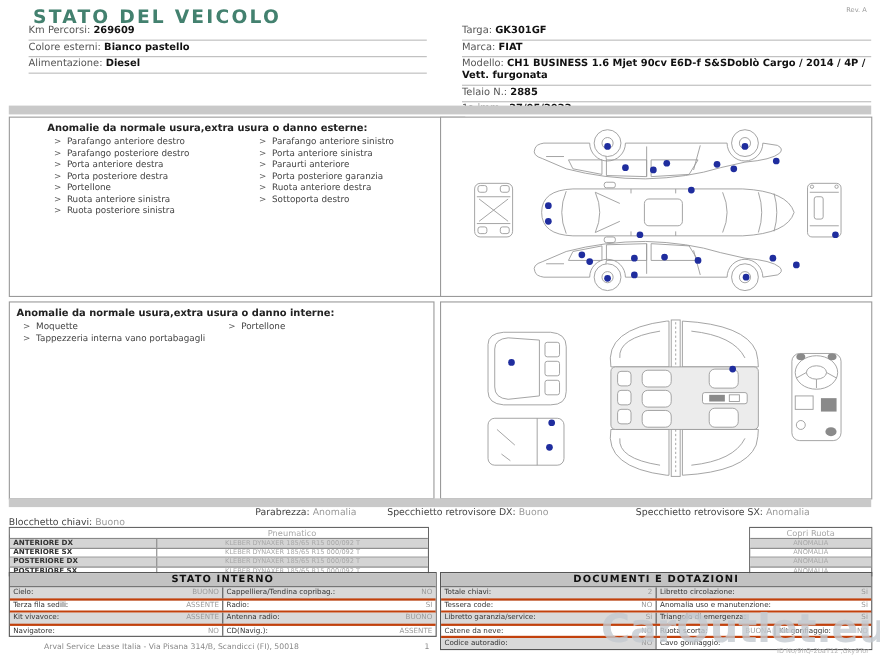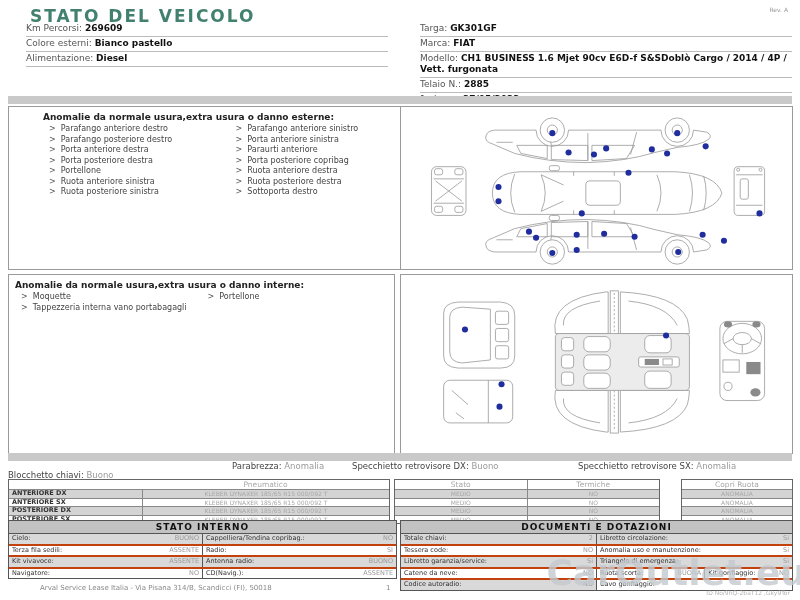--- a/index.html
+++ b/index.html
@@ -130,23 +130,22 @@
         <div class="anom-item">Porta anteriore destra</div>
         <div class="anom-item">Porta posteriore destra</div>
         <div class="anom-item">Portellone</div>
         <div class="anom-item">Ruota anteriore sinistra</div>
         <div class="anom-item">Ruota posteriore sinistra</div>
       </div>
       <div class="anom-col">
         <div class="anom-item">Parafango anteriore sinistro</div>
         <div class="anom-item">Porta anteriore sinistra</div>
         <div class="anom-item">Paraurti anteriore</div>
-        <div class="anom-item">Porta posteriore copribag</div>
+        <div class="anom-item">Porta posteriore garanzia</div>
         <div class="anom-item">Ruota anteriore destra</div>
-        <div class="anom-item">Ruota posteriore destra</div>
         <div class="anom-item">Sottoporta destro</div>
       </div>
     </div>
   </div>
 
   <div class="box diag" style="left:400px;top:106px;width:391px;height:162px;">
     <svg viewBox="0 0 385 158">
       <defs>
         <g id="car-side">
           <path class="fw" d="M4,31 Q1,25 11,22 L32,13 Q66,4 103,4 Q141,5 170,14 L192,19 Q216,21 223,27 Q227,31 221,34 L208,36 A15,15 0 1 0 176,36 L85,36 A15,15 0 1 0 53,36 L12,36 Q5,35 4,31 Z"></path>
@@ -338,42 +337,20 @@
     <div class="trow odd">
       <div class="tc pos">POSTERIORE DX</div>
       <div class="tc desc">KLEBER DYNAXER 185/65 R15 000/092 T</div>
     </div>
     <div class="trow">
       <div class="tc pos">POSTERIORE SX</div>
       <div class="tc desc">KLEBER DYNAXER 185/65 R15 000/092 T</div>
     </div>
   </div>
 
-  <div class="ttable" style="left:394px;top:479px;width:264px;">
-    <div class="thead">
-      <div class="tc half halfL">Stato</div>
-      <div class="tc half">Termiche</div>
-    </div>
-    <div class="trow odd">
-      <div class="tc half halfL">MEDIO</div>
-      <div class="tc half">NO</div>
-    </div>
-    <div class="trow">
-      <div class="tc half halfL">MEDIO</div>
-      <div class="tc half">NO</div>
-    </div>
-    <div class="trow odd">
-      <div class="tc half halfL">MEDIO</div>
-      <div class="tc half">NO</div>
-    </div>
-    <div class="trow">
-      <div class="tc half halfL">MEDIO</div>
-      <div class="tc half">NO</div>
-    </div>
-  </div>
 
   <div class="ttable" style="left:681px;top:479px;width:110px;">
     <div class="thead">
       <div class="tc full">Copri Ruota</div>
     </div>
     <div class="trow odd">
       <div class="tc full">ANOMALIA</div>
     </div>
     <div class="trow">
       <div class="tc full">ANOMALIA</div>

